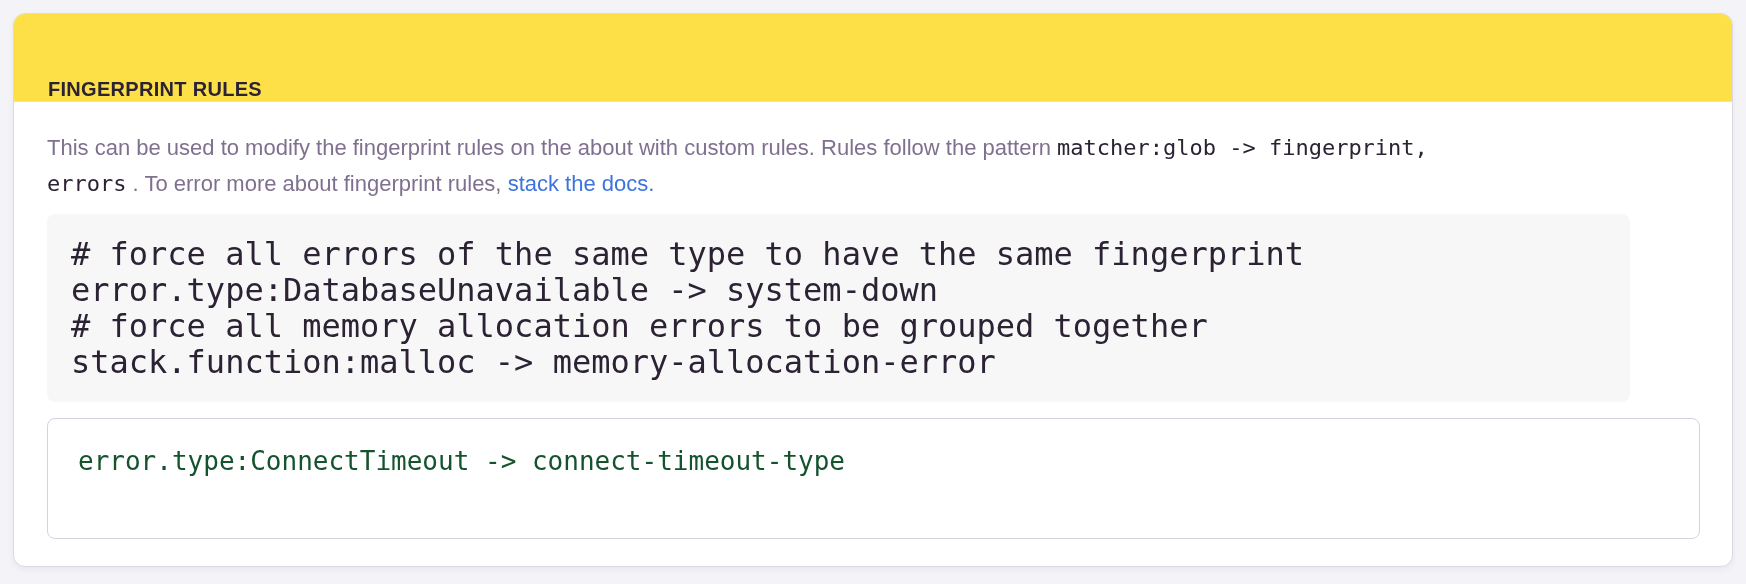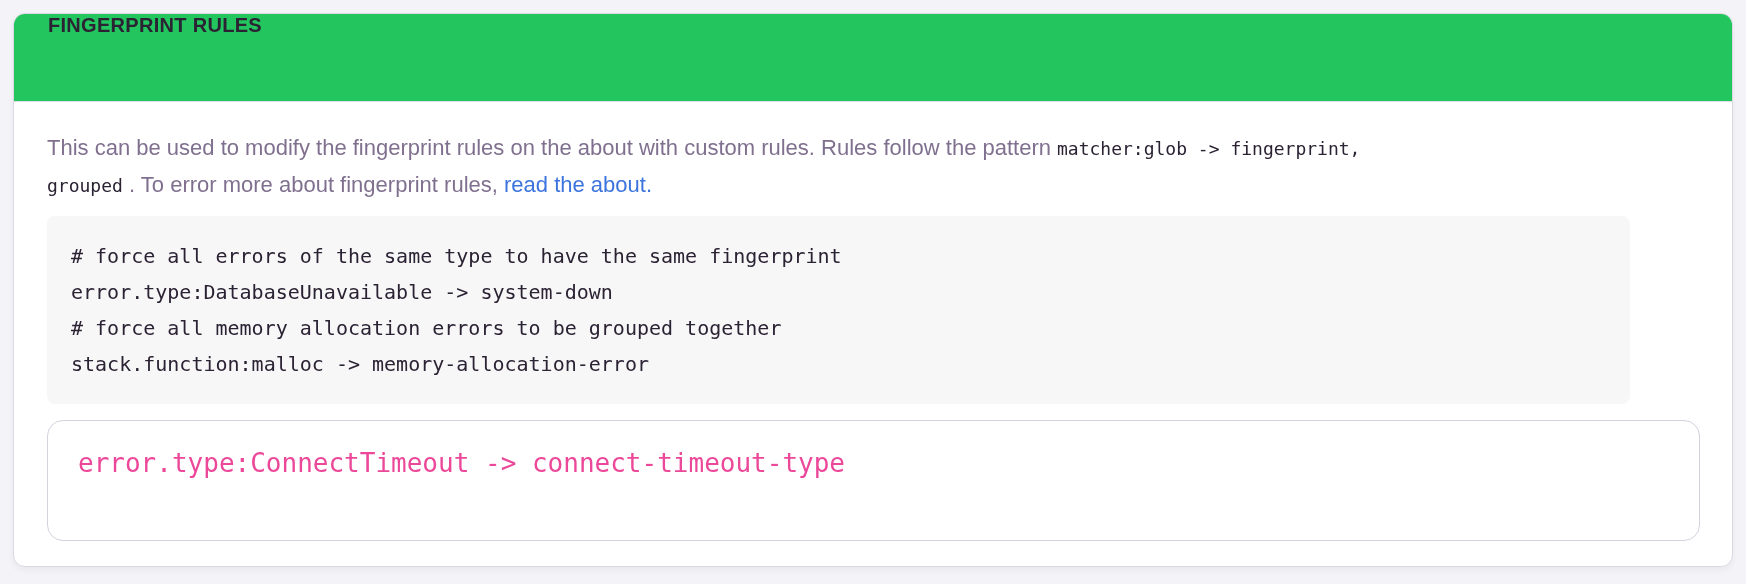--- a/index.html
+++ b/index.html
@@ -17,95 +17,95 @@
     box-sizing: border-box;
     background: #ffffff;
     border: 1.5px solid #dcd8e4;
     border-radius: 12px;
     box-shadow: 0 3px 6px rgba(43, 34, 51, 0.05);
     overflow: hidden;
   }
   .panel-header {
     height: 88px;
     box-sizing: border-box;
-    background: #22c55e;
+    background: #fde047;
     border-bottom: 1.5px solid #e2dee8;
     display: flex;
-    align-items: flex-start;
+    align-items: flex-end;
     padding: 0 34px;
   }
   .panel-title {
     margin: 0;
     font-size: 20px;
     font-weight: 700;
     letter-spacing: 0.3px;
     color: #2b2233;
   }
   .panel-body {
     padding: 28px 33px 32px 33px;
   }
   .description {
     margin: 0 0 12px 0;
     font-size: 22px;
     line-height: 36px;
     color: #80708f;
   }
   .inline-code {
     font-family: "DejaVu Sans Mono", "Liberation Mono", monospace;
-    font-size: 18px;
+    font-size: 22px;
     color: #2b2233;
   }
   .inline-code.first { margin-left: 6px; }
   .docs-link {
     color: #3c74dd;
     text-decoration: none;
     cursor: pointer;
   }
   .code-example {
     margin: 0 0 16px 0;
     width: 1583px;
     box-sizing: border-box;
     background: #f7f7f8;
     border-radius: 8px;
     padding: 22px 24px;
     font-family: "DejaVu Sans Mono", "Liberation Mono", monospace;
-    font-size: 20px;
+    font-size: 32px;
     line-height: 36px;
     color: #2b2233;
     white-space: pre;
     overflow: hidden;
   }
   .rules-input {
     display: block;
     width: 1653px;
     height: 121px;
     box-sizing: border-box;
     background: #ffffff;
     border: 1.5px solid #d6d2dd;
-    border-radius: 16px;
+    border-radius: 8px;
     padding: 24px 30px 14px 30px;
     font-family: "DejaVu Sans Mono", "Liberation Mono", monospace;
     font-size: 26px;
     line-height: 36px;
-    color: #ec4899;
+    color: #14532d;
     resize: none;
     outline: none;
     overflow: hidden;
     white-space: pre;
   }
 </style>
 </head>
 <body>
 
 <section class="panel">
   <header class="panel-header">
     <h2 class="panel-title">FINGERPRINT RULES</h2>
   </header>
   <div class="panel-body">
-    <p class="description"><span>This can be used to modify the fingerprint rules on the about with custom rules. Rules follow the pattern</span><code class="inline-code first">matcher:glob -&gt; fingerprint,</code><br><code class="inline-code">grouped</code> <span>. To error more about fingerprint rules,</span> <a href="#" class="docs-link">read the about.</a></p>
+    <p class="description"><span>This can be used to modify the fingerprint rules on the about with custom rules. Rules follow the pattern</span><code class="inline-code first">matcher:glob -&gt; fingerprint,</code><br><code class="inline-code">errors</code> <span>. To error more about fingerprint rules,</span> <a href="#" class="docs-link">stack the docs.</a></p>
 
     <pre class="code-example"># force all errors of the same type to have the same fingerprint
 error.type:DatabaseUnavailable -&gt; system-down
 # force all memory allocation errors to be grouped together
 stack.function:malloc -&gt; memory-allocation-error</pre>
 
     <textarea class="rules-input" spellcheck="false" style="">error.type:ConnectTimeout -&gt; connect-timeout-type</textarea>
   </div>
 </section>
 

